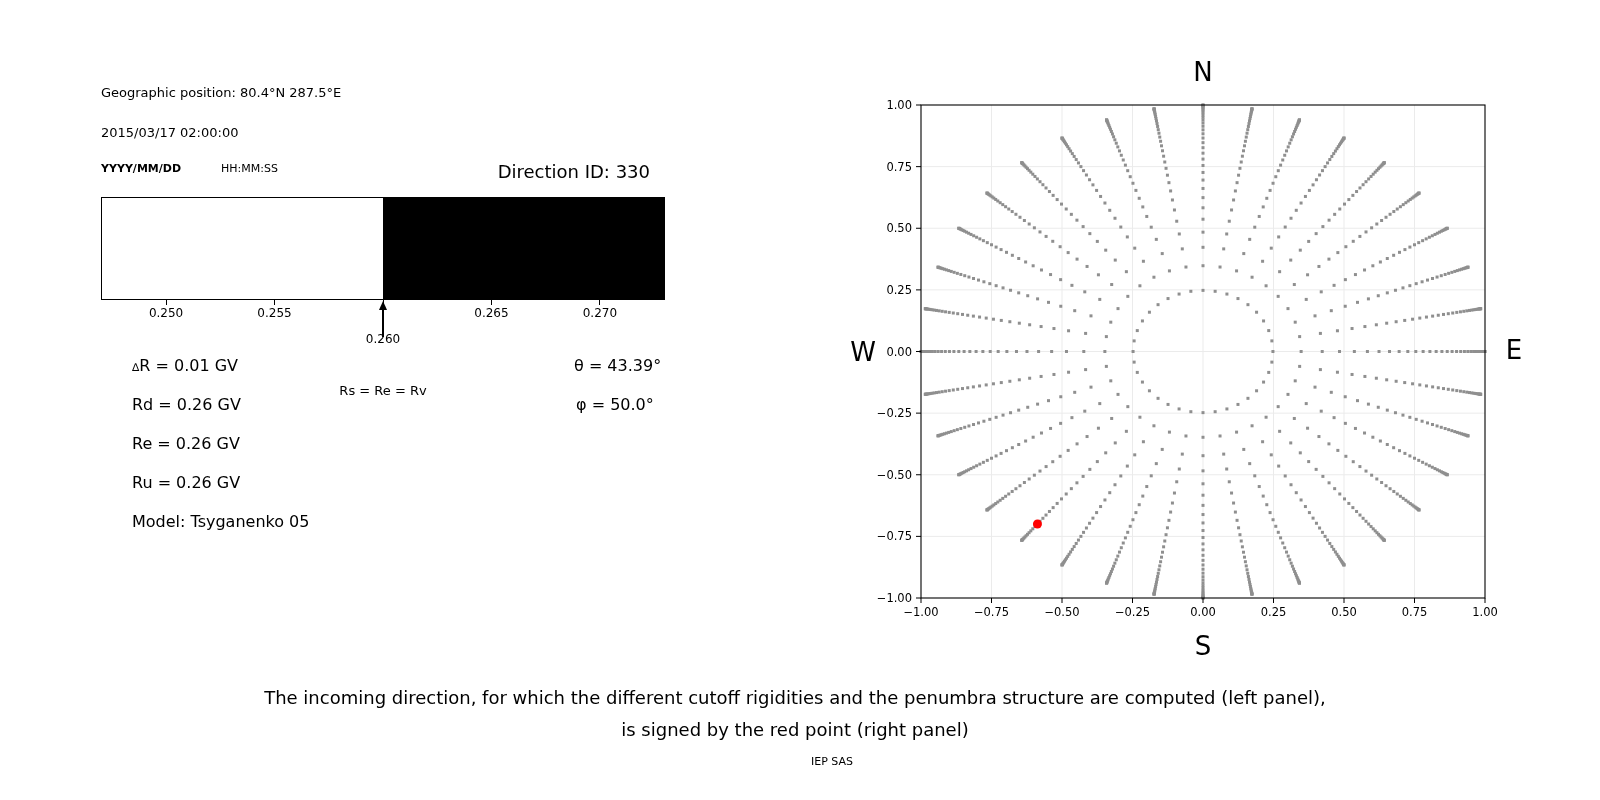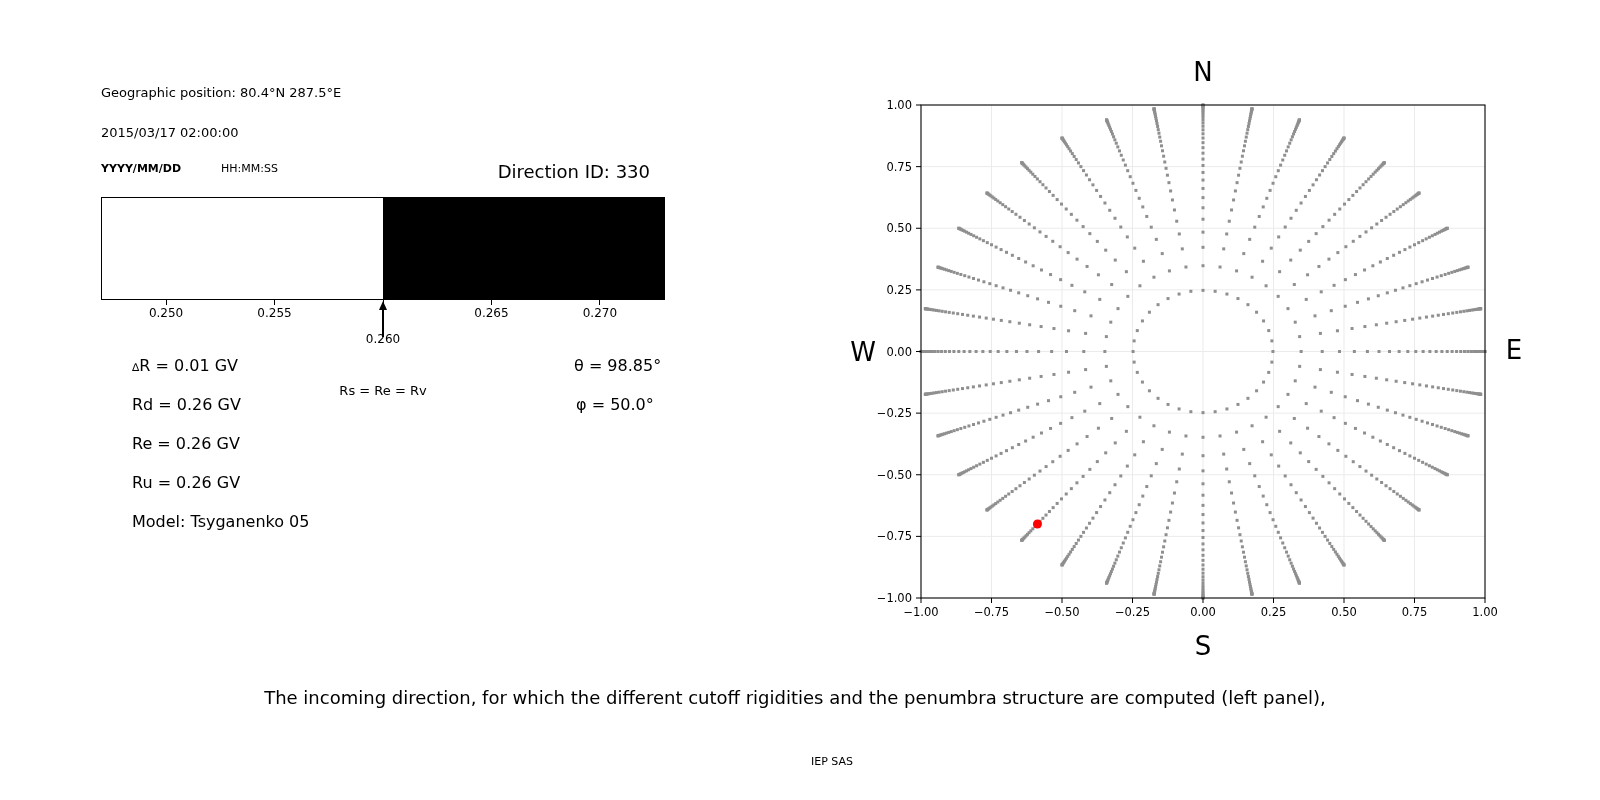--- a/index.html
+++ b/index.html
@@ -63,21 +63,21 @@
       <div class="bar-tick" style="left: 389.962px;"></div>
       <div class="bar-tick-label" style="left: 390.462px;">0.265</div>
       <div class="bar-tick" style="left: 498.423px;"></div>
       <div class="bar-tick-label" style="left: 498.923px;">0.270</div>
     </div>
   <div class="abs" id="arrow-head" style="left: 378.5px; top: 301px;"></div>
   <div class="abs" id="arrow-shaft" style="left: 382.3px;"></div>
   <div class="abs t13" id="arrow-label" style="left: 308px; margin-top: 45px;">Rs = Re = Rv</div>
 
   <div class="abs t16" id="row-dr"><span class="small-delta">∆</span><span>R = 0.01 GV</span></div>
-  <div class="abs t16" id="row-theta">θ = 98.85°</div>
+  <div class="abs t16" id="row-theta">θ = 43.39°</div>
   <div class="abs t16" id="row-rd">Rd = 0.26 GV</div>
   <div class="abs t16" id="row-phi">φ = 50.0°</div>
   <div class="abs t16" id="row-re">Re = 0.26 GV</div>
   <div class="abs t16" id="row-ru">Ru = 0.26 GV</div>
   <div class="abs t16" id="row-model">Model: Tsyganenko 05</div>
 
   <svg id="scatter-svg" width="760" height="640">
       <g>
         <line x1="191.5" y1="75" x2="191.5" y2="568" stroke="#ebebeb" stroke-width="1"></line>
         <line x1="262" y1="75" x2="262" y2="568" stroke="#ebebeb" stroke-width="1"></line>
@@ -1290,15 +1290,16 @@
         <text x="112" y="510.375" text-anchor="end">−0.75</text>
         <text x="112" y="572" text-anchor="end">−1.00</text>
       </g>
       <text x="403" y="51" text-anchor="middle" font-size="26" fill="#000">N</text>
       <text x="403" y="625" text-anchor="middle" font-size="26" fill="#000">S</text>
       <text x="63" y="330.5" text-anchor="middle" font-size="26" fill="#000">W</text>
       <text x="714" y="328.5" text-anchor="middle" font-size="26" fill="#000">E</text>
     </svg>
 
   <div class="abs" id="caption-line1">The incoming direction, for which the different cutoff rigidities and the penumbra structure are computed (left panel),</div>
+  <div class="abs" id="caption-line2">is signed by the red point (right panel)</div>
   <div class="abs" id="credit">IEP SAS</div>
 
 </div>
 
 </body></html>

